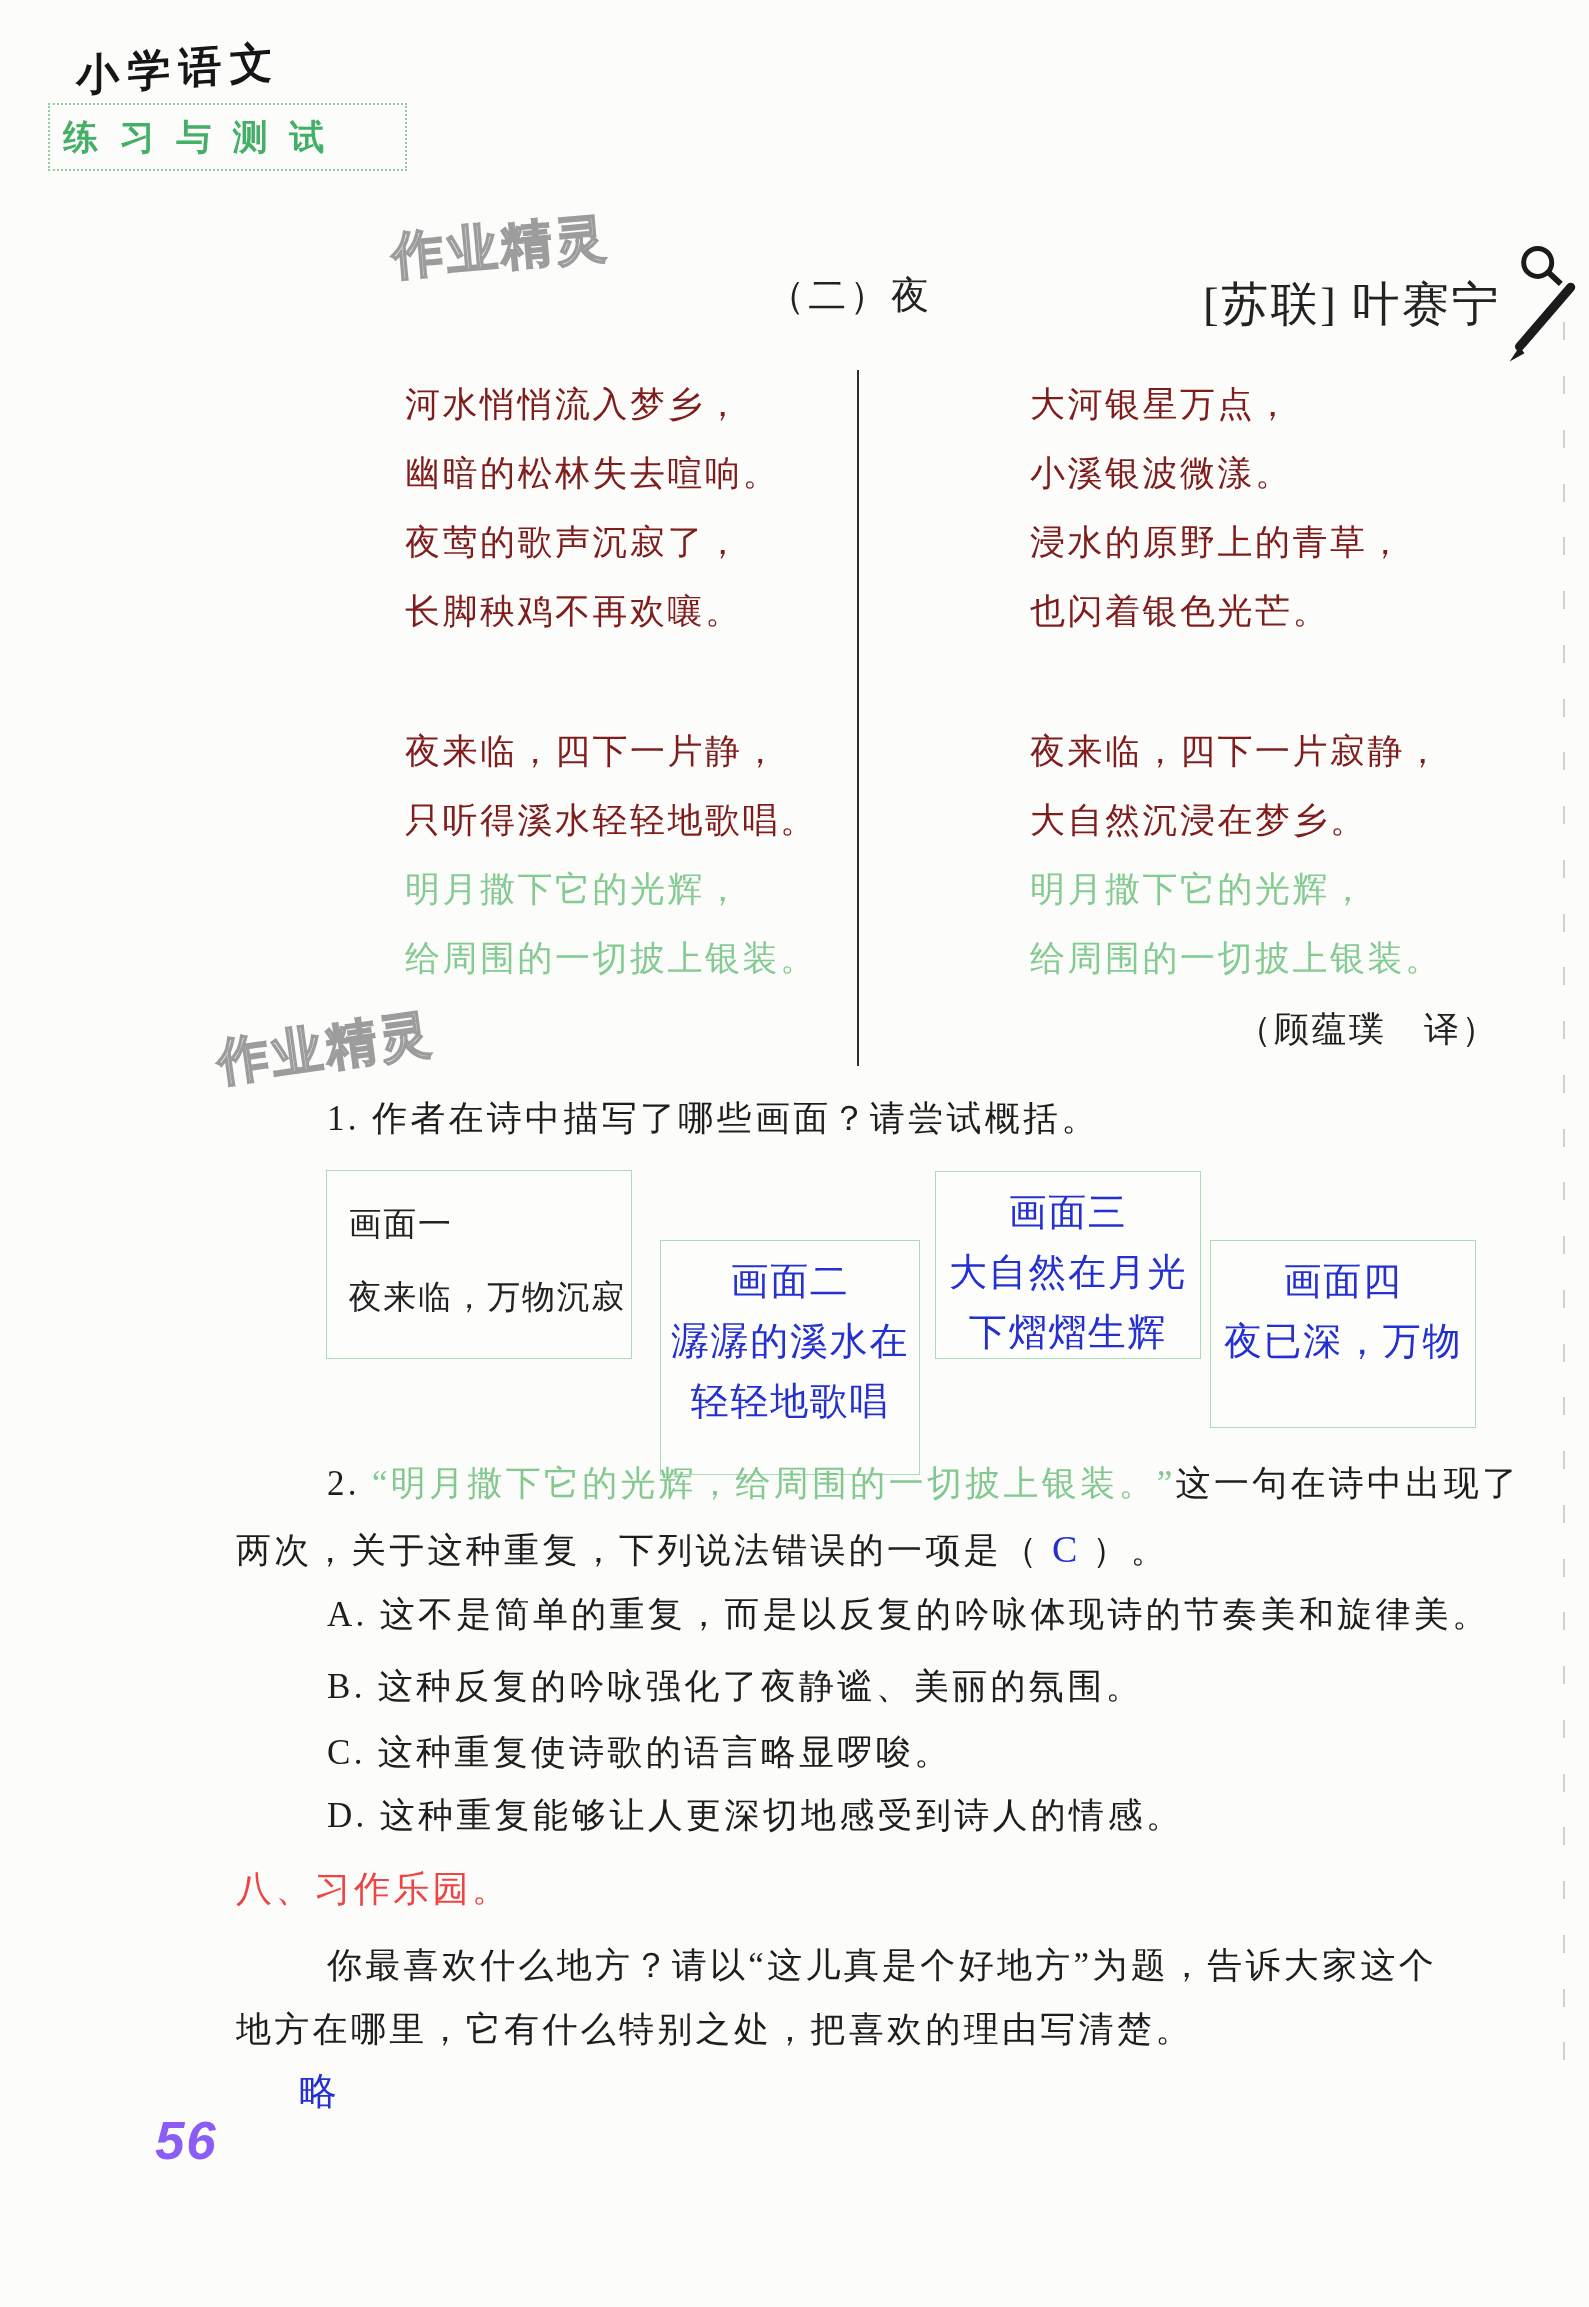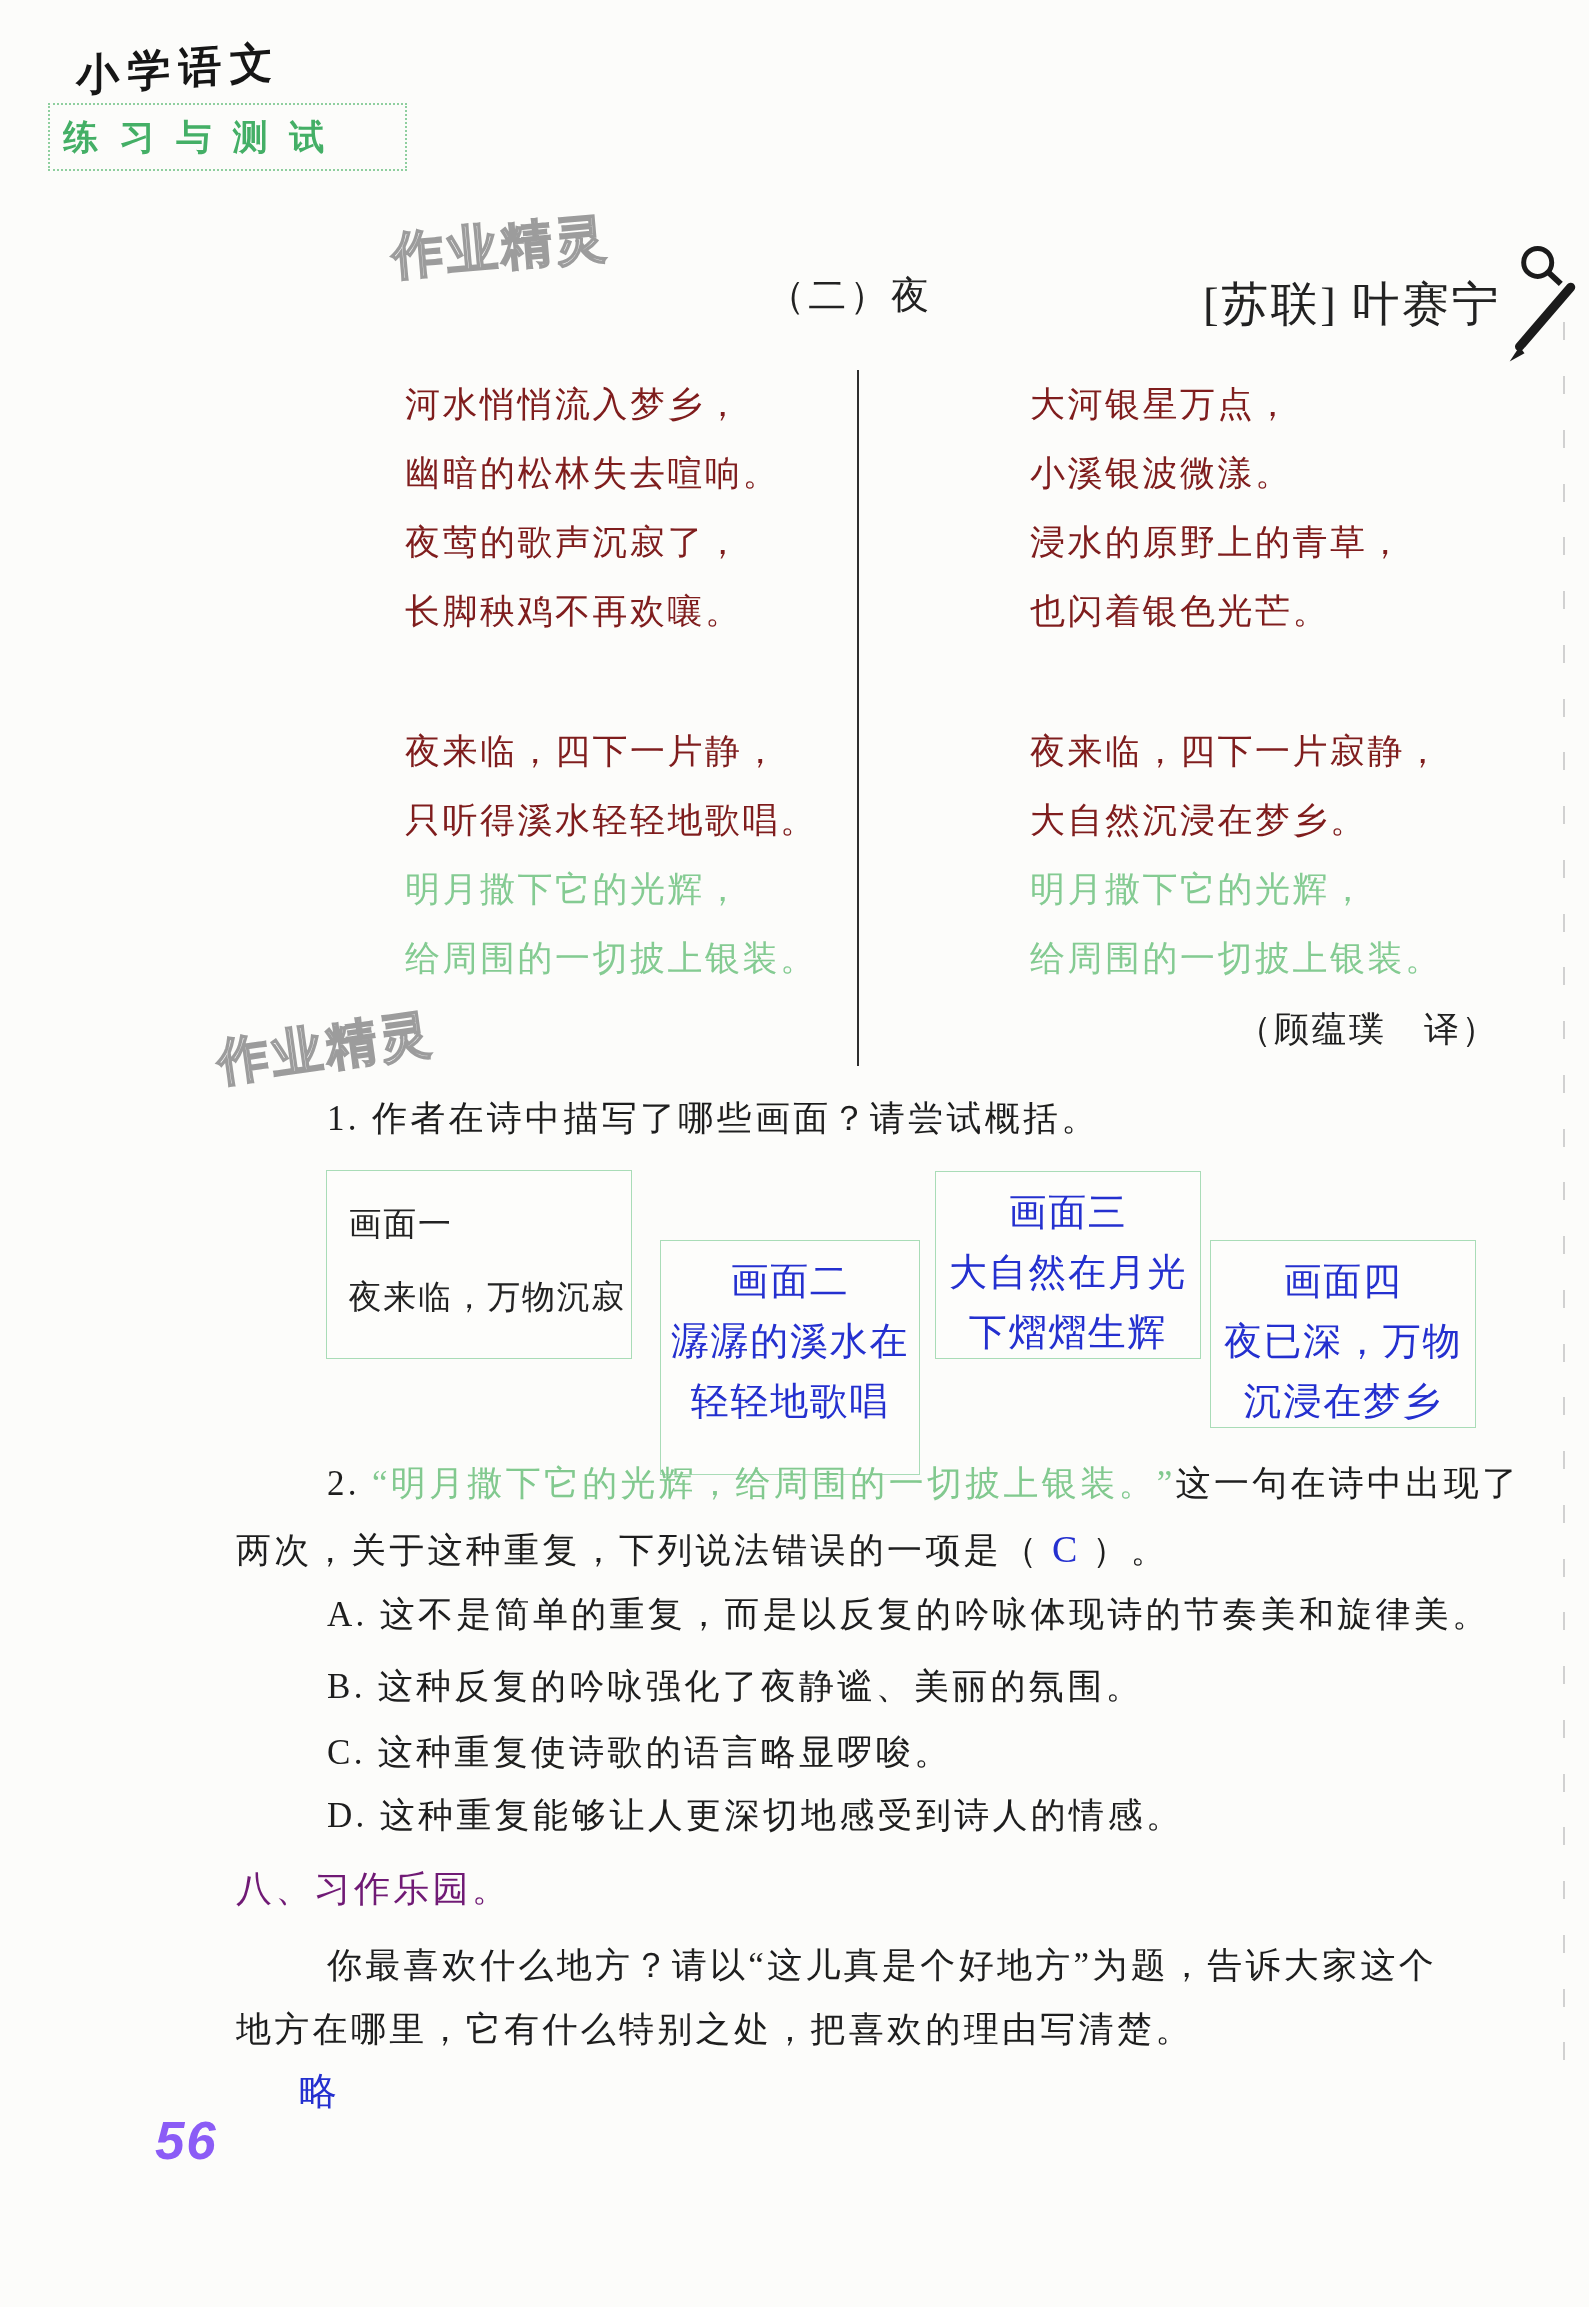--- a/index.html
+++ b/index.html
@@ -95,21 +95,21 @@
   .ansbox.handwritten { text-align:center; padding-top:10px; }
   .ansbox.handwritten .boxline {
     font-size:38px; letter-spacing:1.7px; line-height:60px;
     color:#2430cf; white-space:nowrap;
   }
 
   
   .sec8-heading {
     left:236px; top:1865px;
     font-family:"Liberation Sans","DejaVu Sans",sans-serif;
-    font-size:36px; color:#701a75; letter-spacing:3.3px; white-space:nowrap;
+    font-size:36px; color:#ef4444; letter-spacing:3.3px; white-space:nowrap;
   }
   .sec8-line1 { left:327px; top:1942px; }
   .sec8-line2 { left:236px; top:2006px; }
   .sec8-answer { left:299px; top:2066px; font-size:38px; letter-spacing:1.7px; }
 
   
   .page-number {
     left:155px; top:2110px;
     font-family:"Liberation Sans","DejaVu Sans",sans-serif;
     font-weight:bold; font-size:53px; color:#8b5cf6; letter-spacing:1.7px;font-style:italic;
@@ -178,21 +178,20 @@
   <div class="boxline">轻轻地歌唱</div>
 </div>
 <div class="abs ansbox handwritten box3">
   <div class="boxline">画面三</div>
   <div class="boxline">大自然在月光</div>
   <div class="boxline">下熠熠生辉</div>
 </div>
 <div class="abs ansbox handwritten box4">
   <div class="boxline">画面四</div>
   <div class="boxline">夜已深，万物</div>
-  <div class="boxline">沉浸在梦乡</div>
 </div>
 
 <div class="abs bodyline q2-line1">
   <span>2. </span><span class="green-quote">“明月撒下它的光辉，给周围的一切披上银装。”</span><span>这一句在诗中出现了</span>
 </div>
 <div class="abs bodyline q2-line2">
   <span>两次，关于这种重复，下列说法错误的一项是（</span><span class="blue-ink q2-answer">C</span><span>）。</span>
 </div>
 
 <div class="abs bodyline option opt-a">A. 这不是简单的重复，而是以反复的吟咏体现诗的节奏美和旋律美。</div>

